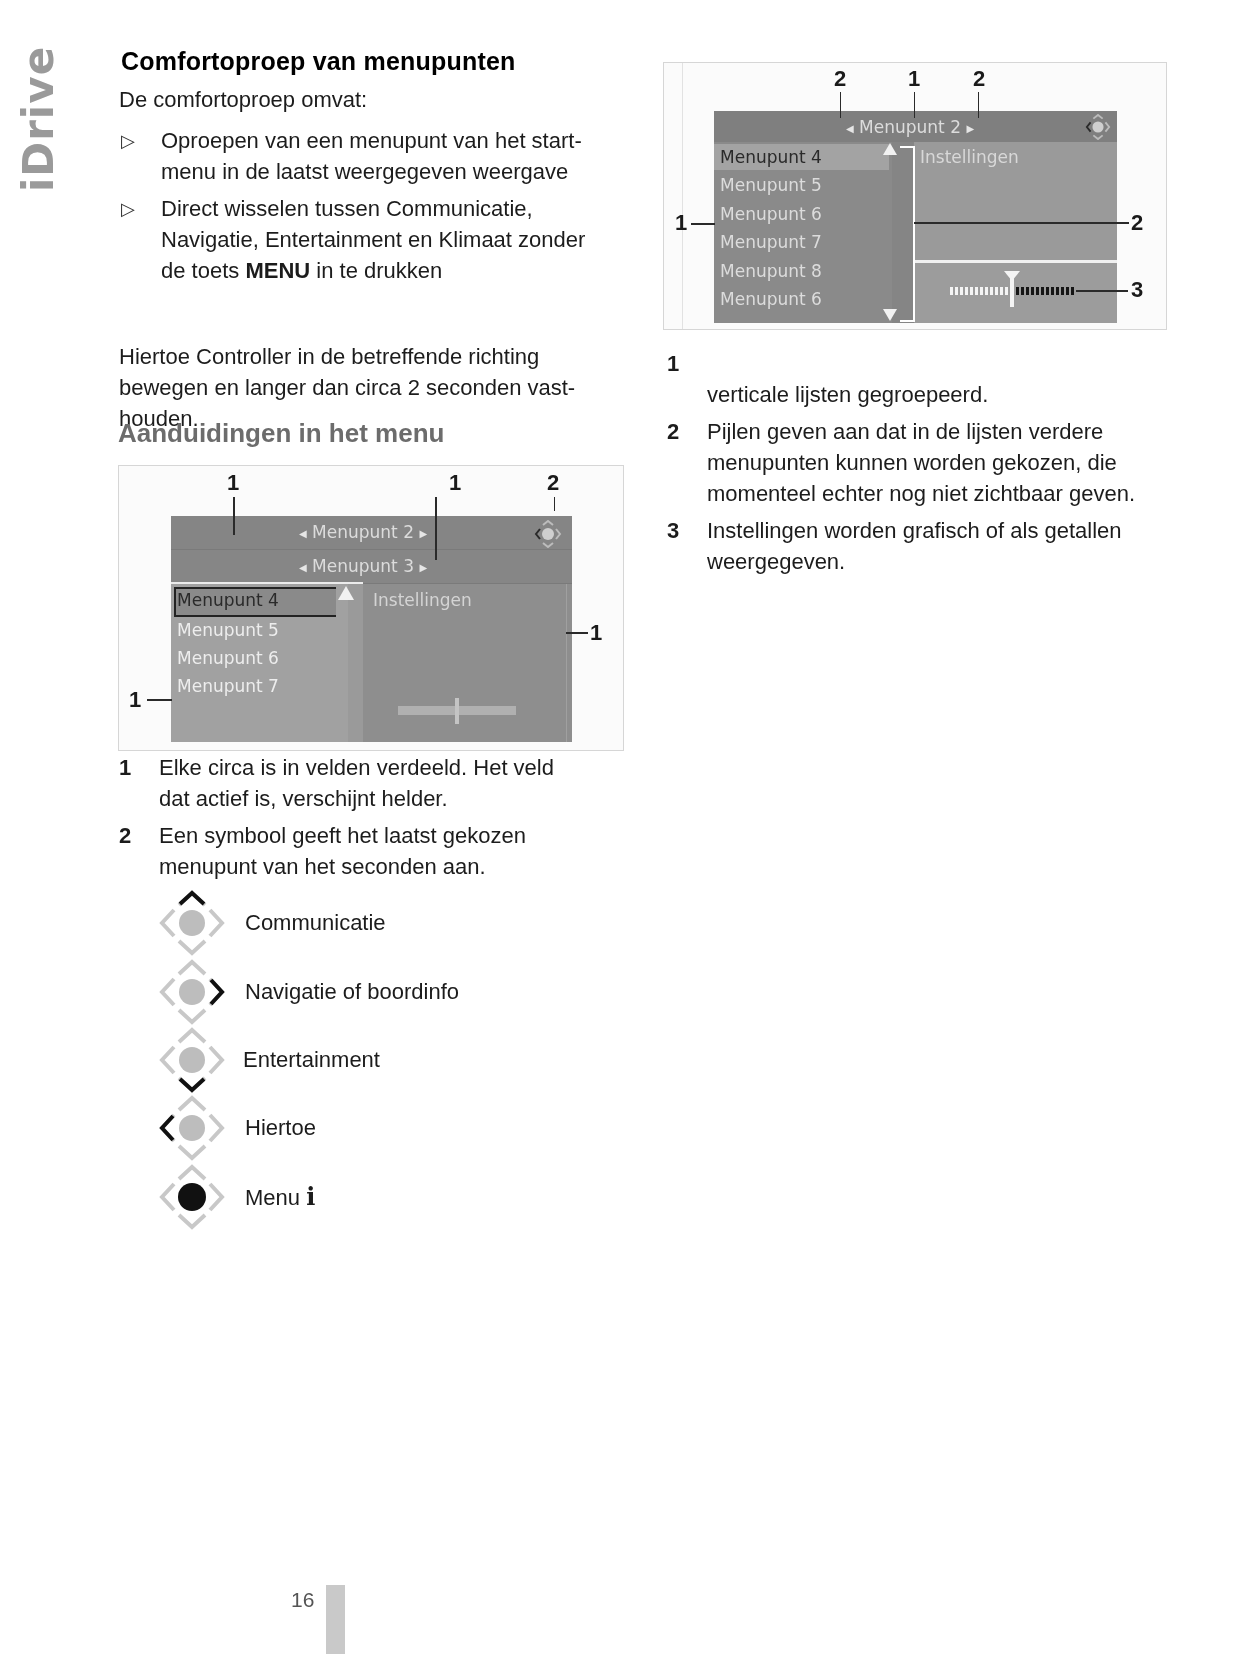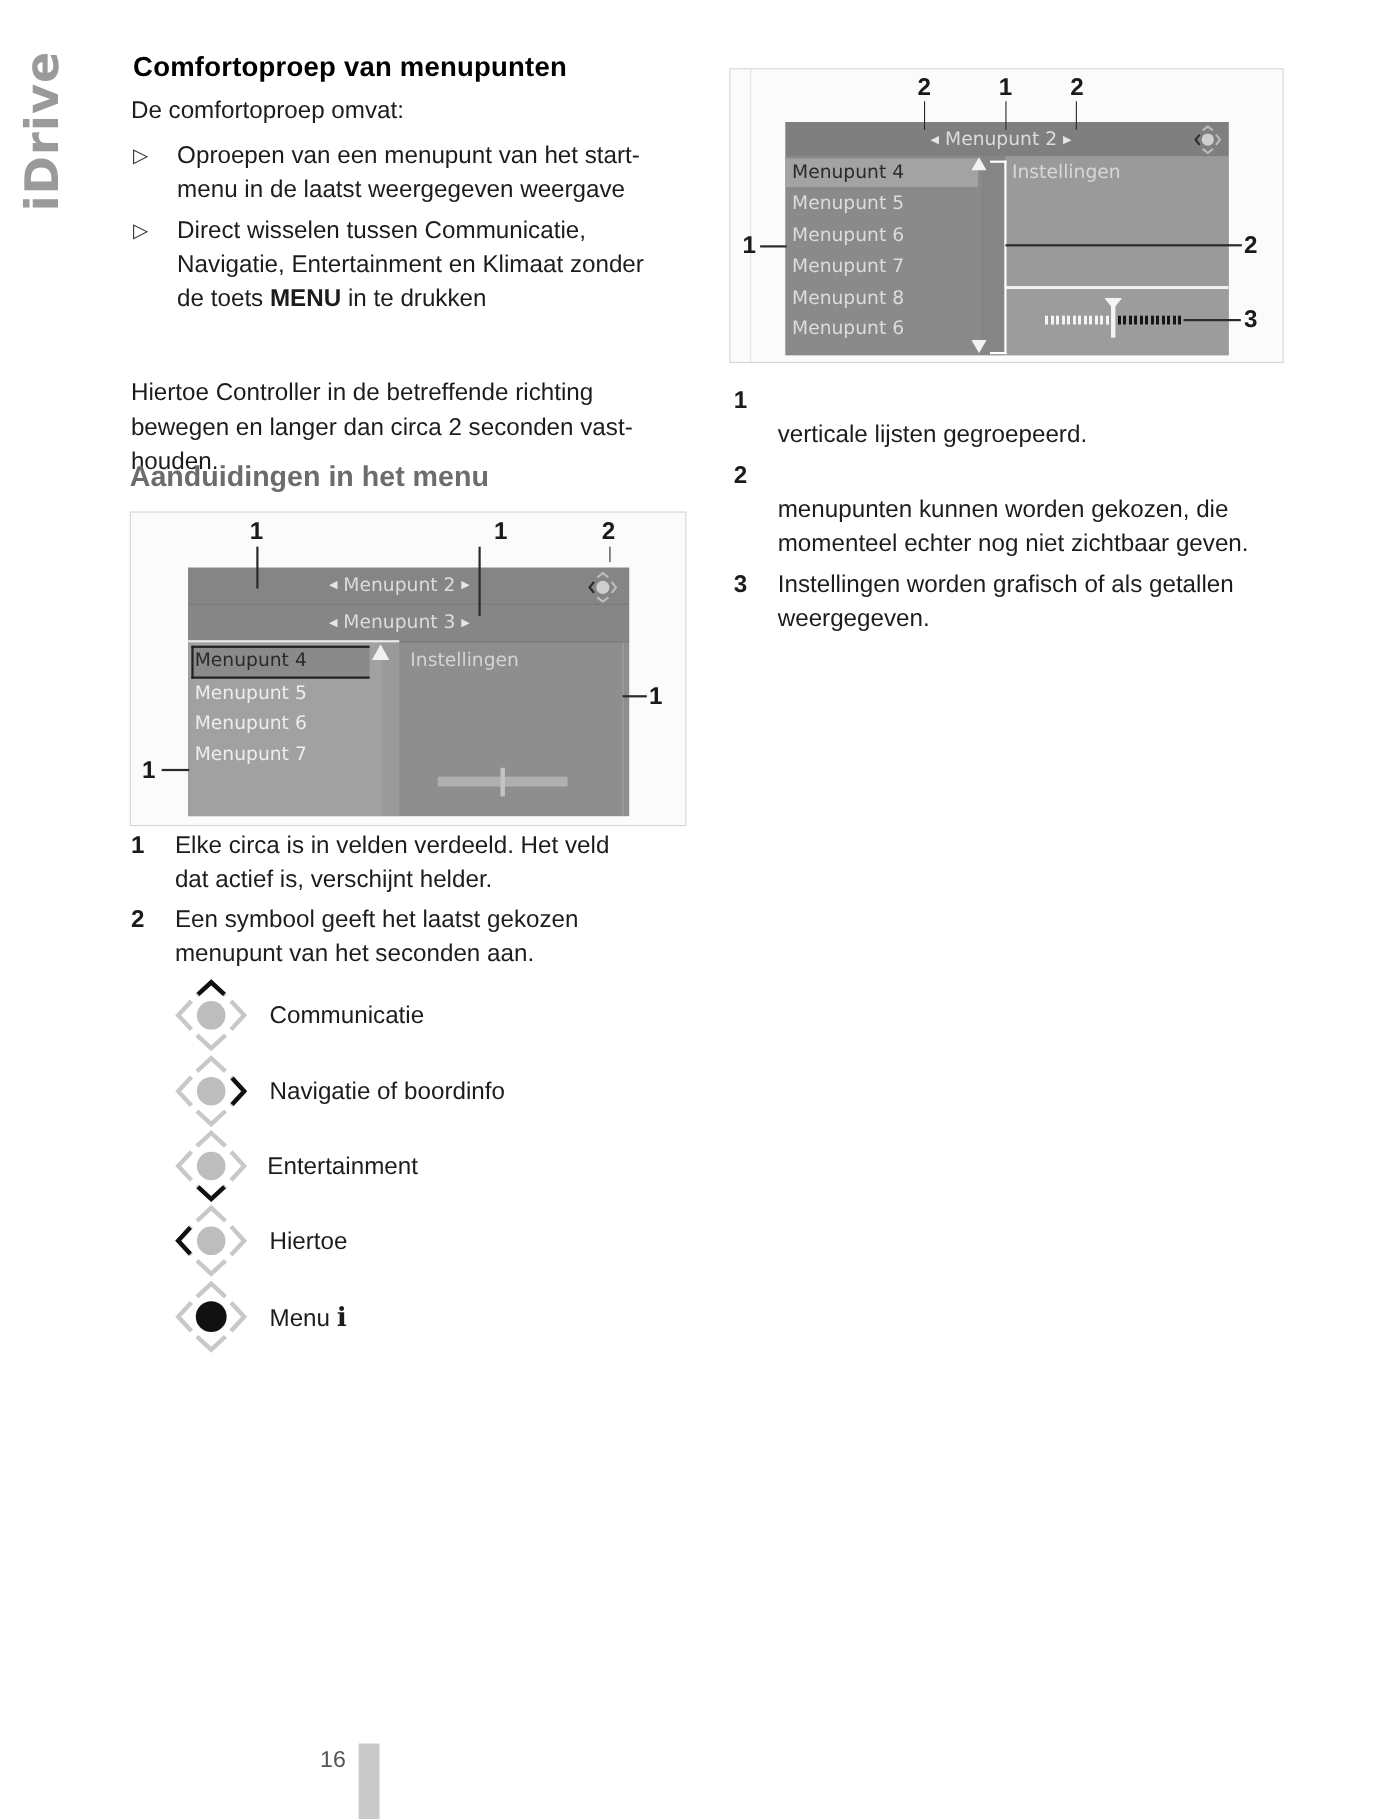--- a/index.html
+++ b/index.html
@@ -229,18 +229,18 @@
   <div class="vline" style="left:176px; top:29px; height:26px; width:1px;"></div>
   <div class="vline" style="left:250px; top:29px; height:26px; width:1px;"></div>
   <div class="vline" style="left:314px; top:29px; height:26px; width:1px;"></div>
   <div class="hline" style="left:27px; top:160px; width:24px;"></div>
   <div class="hline" style="left:250px; top:159px; width:215px;"></div>
   <div class="hline" style="left:412px; top:227px; width:52px;"></div>
 </div>
 
 <ul class="abs numlist" style="left:667px; top:348px; width:520px;">
   <li><span class="n">1</span><br><span>verticale lijsten gegroepeerd.</span></li>
-  <li><span class="n">2</span><br><span>menupunten kunnen worden gekozen, die</span><br><span>momenteel echter nog niet zichtbaar geven.</span></li>
+  <li><span class="n">2</span><span>Pijlen geven aan dat in de lijsten verdere</span><br><span>menupunten kunnen worden gekozen, die</span><br><span>momenteel echter nog niet zichtbaar geven.</span></li>
   <li><span class="n">3</span><span>Instellingen worden grafisch of als getallen</span><br><span>weergegeven.</span></li>
 </ul>
 
 <div class="page-num">16</div>
 <div class="page-bar"></div>
 
 </body></html>

